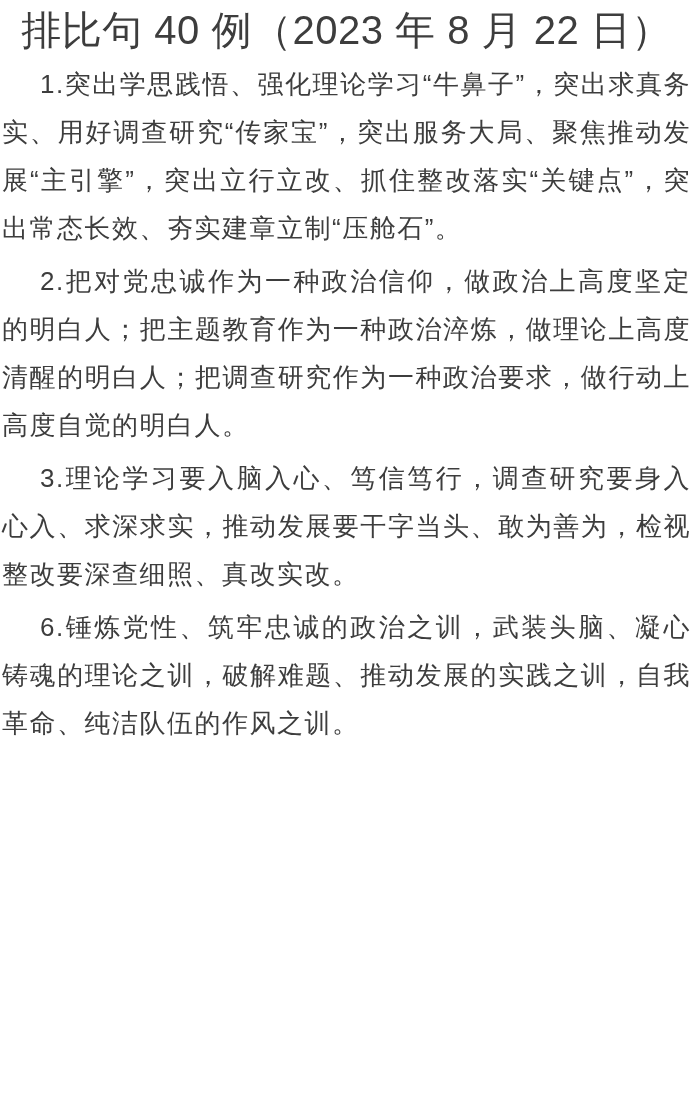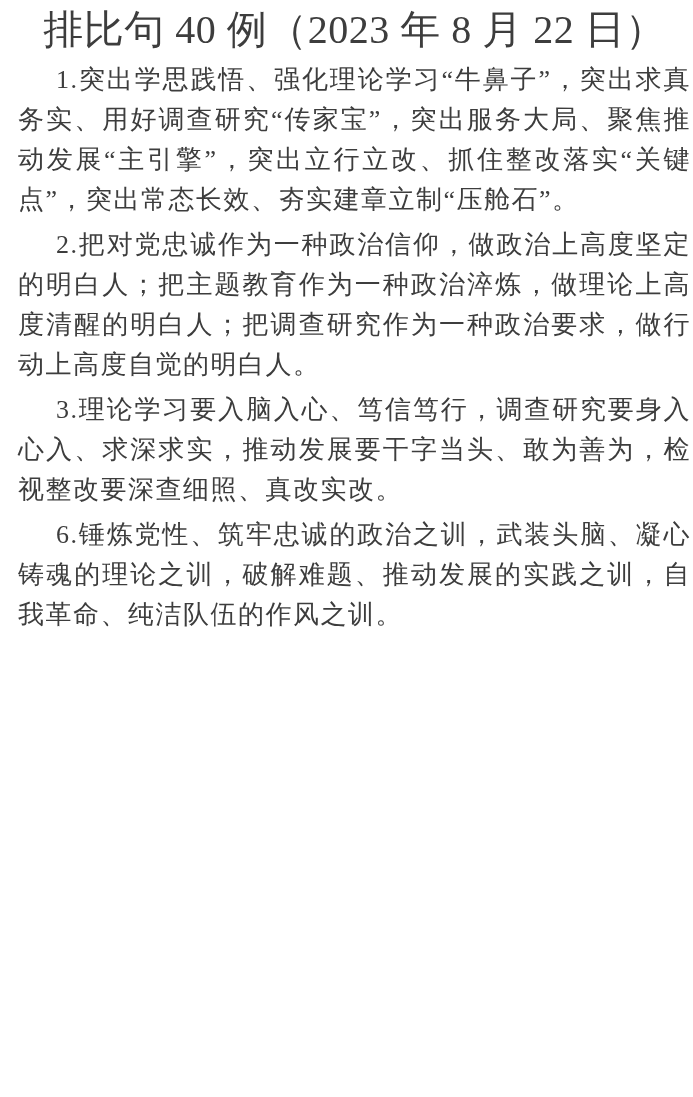--- a/index.html
+++ b/index.html
@@ -4,38 +4,38 @@
 <style>
   html, body {
     margin: 0;
     padding: 0;
     background: #ffffff;
   }
   .page {
     width: 693px;
     height: 1097px;
     box-sizing: border-box;
-    padding: 2px 2px 0 18px;
+    padding: 2px 2px 0 2px;
     overflow: hidden;
     background: #ffffff;
-    font-family: Liberation Serif, serif;
+    font-family: Liberation Sans, sans-serif;
     color: #3d3d3d;
   }
   .doc-title {
     font-size: 40px;
     line-height: 56px;
     font-weight: 400;
     text-align: center;
     margin: 0 0 2px 0;
     letter-spacing: 0.5px;
     white-space: nowrap;
   }
   .para {
     font-size: 26px;
-    line-height: 40px;
+    line-height: 48px;
     letter-spacing: 1.5px;
     margin: 0 0 5px 0;
     text-indent: 38px;
     text-align: justify;
     word-break: break-all;
   }
 </style>
 </head>
 <body>
 

